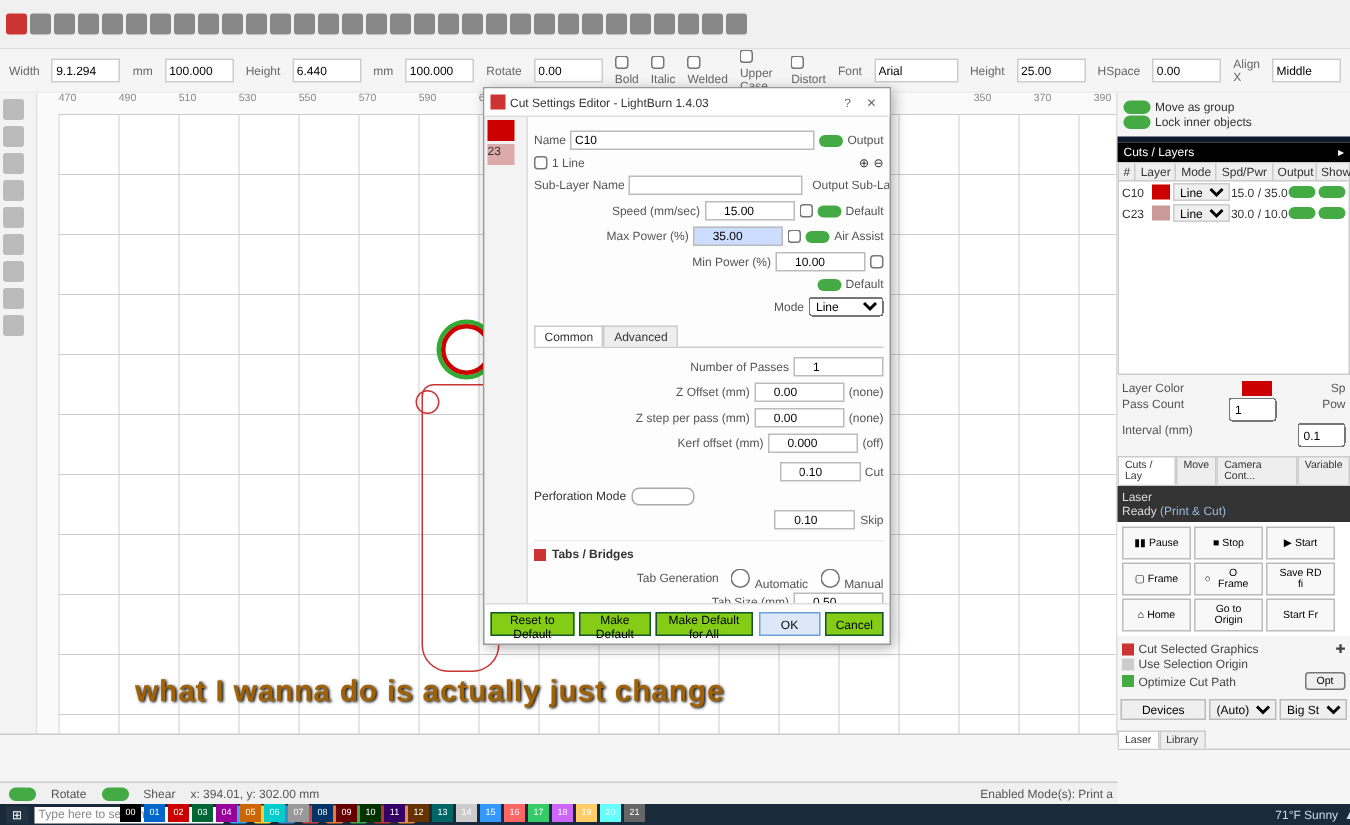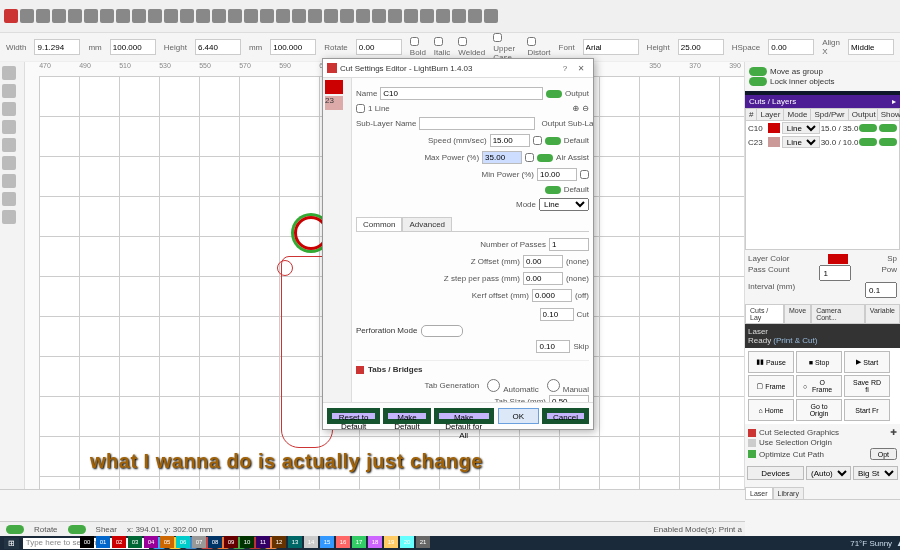--- a/index.html
+++ b/index.html
@@ -14,21 +14,21 @@
 .ruler-top{height:14px;background:#fafafa;border-bottom:1px solid #ddd;display:flex;font-size:7px;color:#888}
 .ruler-top span{flex:0 0 40px;text-align:center}
 .ruler-left{position:absolute;left:0;top:14px;bottom:0;width:14px;background:#fafafa;border-right:1px solid #ddd}
 .canvas{position:absolute;left:14px;top:14px;right:0;bottom:0;background:linear-gradient(#ccc 1px,transparent 1px) 0 0/40px 40px,linear-gradient(90deg,#ccc 1px,transparent 1px) 0 0/40px 40px,#fff}
 .shape-circle{position:absolute;left:255px;top:140px;width:28px;height:28px;border:3px solid #c00;border-radius:50%;box-shadow:0 0 0 3px #3a3}
 .shape-body{position:absolute;left:242px;top:180px;width:50px;height:190px;border:1px solid #c33;border-radius:8px 8px 18px 18px;background:transparent}
 .shape-tab{position:absolute;left:238px;top:184px;width:14px;height:14px;border:1px solid #c33;border-radius:50%}
 .right-panel{width:155px;background:#f5f5f5;border-left:1px solid #ddd;display:flex;flex-direction:column;font-size:8px}
 .right-opts{padding:4px;border-bottom:4px solid #0f172a}
 .right-opts label{display:flex;align-items:center;gap:3px;margin:1px 0}
-.cuts-header{background:#4c1d95;color:#fff;padding:2px 4px;font-size:8px;display:flex;justify-content:space-between}
+.cuts-header{background:#000000;color:#fff;padding:2px 4px;font-size:8px;display:flex;justify-content:space-between}
 .cuts-table{background:#fff;height:140px;border:1px solid #ccc;font-size:8px}
 .cuts-table .hdr{display:flex;background:#eee;border-bottom:1px solid #ccc}
 .cuts-table .hdr span{padding:1px 3px;border-right:1px solid #ccc}
 .cuts-table .row{display:flex;align-items:center;padding:1px 2px}
 .cuts-table .sw{width:12px;height:10px;margin:0 2px}
 .cuts-table select{font-size:8px;height:12px;border:1px solid #ccc}
 .layer-props{padding:3px;font-size:8px;color:#555}
 .layer-props div{display:flex;justify-content:space-between;margin:1px 0}
 .tabs{display:flex;border-bottom:1px solid #ccc;margin-top:2px}
 .tabs span{padding:2px 4px;background:#eee;border:1px solid #ccc;border-bottom:none;font-size:7px}
@@ -47,30 +47,30 @@
 .dialog .titlebar .t{display:flex;align-items:center;gap:3px}
 .dialog .titlebar .winbtns span{display:inline-block;width:16px;text-align:center;color:#666;cursor:pointer}
 .dialog .body{flex:1;display:flex;overflow:hidden}
 .dialog .side{width:24px;background:#f3f3f3;border-right:1px solid #ddd;padding:2px}
 .dialog .side .swatch{width:18px;height:14px;margin-bottom:2px}
 .dialog .content{flex:1;padding:4px;display:flex;flex-direction:column;gap:2px;overflow:hidden}
 .dialog .namebar{height:12px;background:#c00;margin-bottom:2px}
 .dialog .fld{display:flex;align-items:center;gap:3px;justify-content:flex-end;margin:1px 0}
 .dialog .fld label{color:#555;white-space:nowrap}
 .dialog .fld input[type=text]{height:11px;font-size:8px;border:1px solid #bbb;padding:0 2px}
-.dialog .fld .spin{width:34px;height:11px;border:1px solid #bbb;font-size:8px;padding:0 2px}
+.dialog .fld .spin{width:34px;height:11px;border:1px solid #bbb;font-size:8px;padding:0 12px}
 .dialog .fld .chk{width:9px;height:9px}
 .dialog .tabbar{display:flex;border-bottom:1px solid #ccc;margin:3px 0}
 .dialog .tabbar span{padding:2px 6px;border:1px solid #ccc;border-bottom:none;background:#eee;font-size:8px}
 .dialog .tabbar span.active{background:#fff}
 .dialog .section{border-top:1px solid #eee;padding-top:2px;margin-top:2px}
 .dialog .perfbar{display:flex;align-items:center;gap:4px;margin:2px 0}
 .dialog .perfbar .off{width:40px;height:10px;background:#fff;border:1px solid #aaa;border-radius:5px;position:relative}
 .dialog .footer{height:26px;border-top:1px solid #ddd;display:flex;align-items:center;justify-content:space-between;padding:0 4px;gap:4px}
-.dialog .footer button{font-size:8px;height:16px;border:5px solid #14532d;background:#c4b5fd;padding:0 6px}
+.dialog .footer button{font-size:8px;height:16px;border:1px solid #14532d;background:#84cc16;padding:0 6px}
 .dialog .footer .ok{background:#dce8f7;border:1px solid #6aa0de;padding:0 14px}
 .caption{position:absolute;left:90px;top:450px;font-size:20px;color:#a16207;text-shadow:1px 1px 2px #000;font-weight:600;letter-spacing:.5px}
 .palette{position:absolute;left:0;bottom:28px;right:155px;height:22px;background:#f5f5f5;border-top:1px solid #ccc;display:flex;align-items:center;padding:0 6px;gap:2px;font-size:7px;color:#777}
 .palette .rtick{flex:0 0 28px;text-align:center}
 .statusbar{position:absolute;left:0;bottom:14px;right:155px;height:14px;background:#f0f0f0;border-top:1px solid #ccc;font-size:8px;color:#555;display:flex;align-items:center;gap:10px;padding:0 6px}
 .statusbar .tog{width:18px;height:9px;background:#4a4;border-radius:5px}
 .taskbar{position:absolute;left:0;bottom:0;width:900px;height:14px;background:#1a2a3a;display:flex;align-items:center;padding:0 4px;gap:4px}
 .taskbar .start{color:#fff;font-size:8px;background:#223344;padding:1px 4px}
 .taskbar .search{width:120px;height:11px;background:#fff;font-size:8px;padding:0 3px;color:#888}
 .taskbar .ico{width:12px;height:12px;border-radius:2px}

